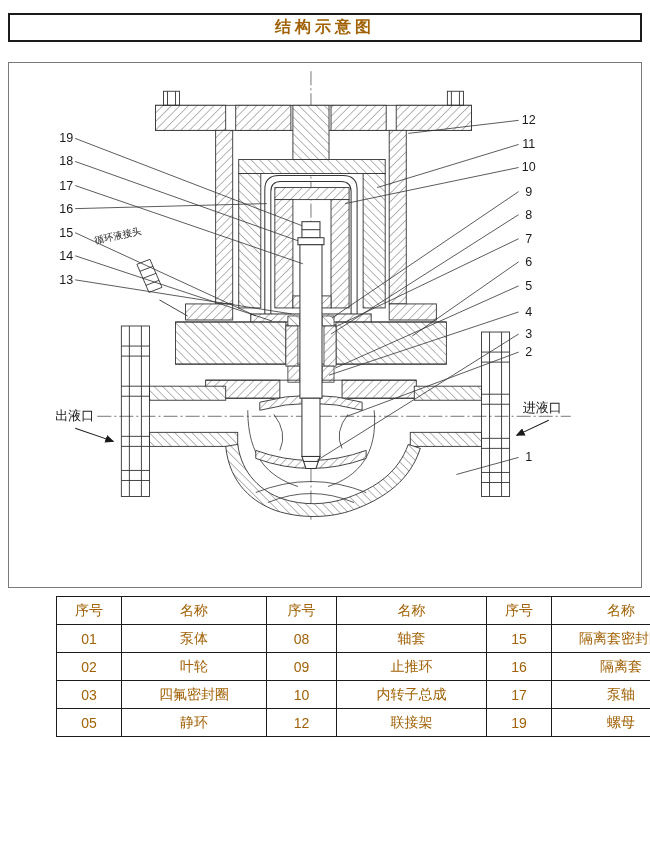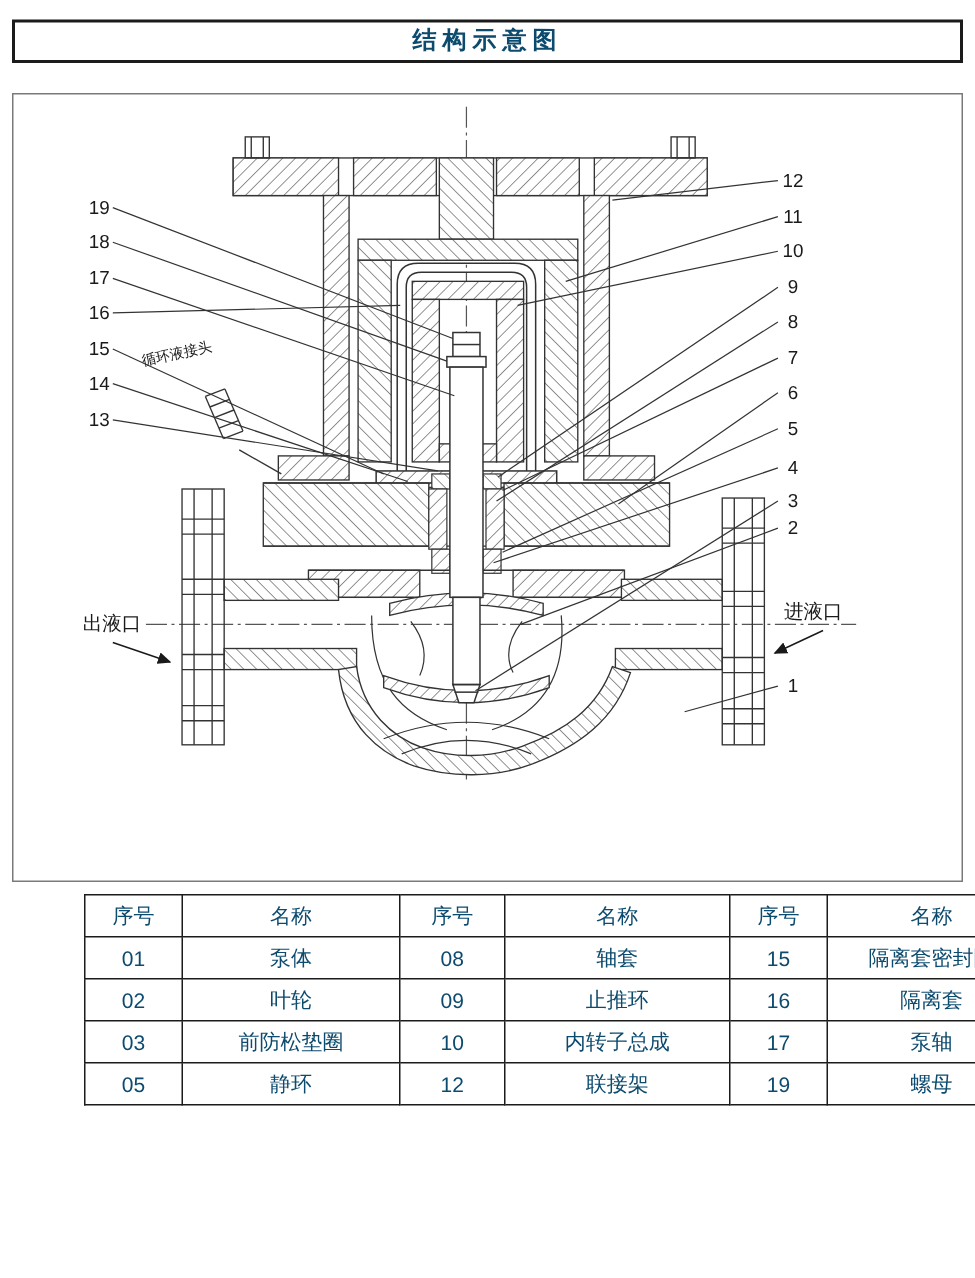--- a/index.html
+++ b/index.html
@@ -3,21 +3,21 @@
 <meta charset="utf-8">
 <style>
   * { box-sizing: border-box; }
   html, body { margin: 0; padding: 0; background: #ffffff; }
   .page {
     position: relative;
     width: 650px;
     height: 852px;
     background: #ffffff;
     font-family: "Liberation Sans", "DejaVu Sans", sans-serif;
-    color: #0c4a6e;
+    color: #a16207;
     overflow: hidden;
   }
   .title-box {
     position: absolute;
     left: 8px; top: 13px;
     width: 634px; height: 29px;
     border: 2px solid #1b1b1b;
     display: flex; align-items: center; justify-content: center;
     font-size: 16px; font-weight: bold; letter-spacing: 4px;
   }
@@ -342,21 +342,21 @@
         <tr>
           <td>02</td>
           <td>叶轮</td>
           <td>09</td>
           <td>止推环</td>
           <td>16</td>
           <td>隔离套</td>
         </tr>
         <tr>
           <td>03</td>
-          <td>前防松垫圈</td>
+          <td>四氟密封圈</td>
           <td>10</td>
           <td>内转子总成</td>
           <td>17</td>
           <td>泵轴</td>
         </tr>
         <tr>
           <td>05</td>
           <td>静环</td>
           <td>12</td>
           <td>联接架</td>

